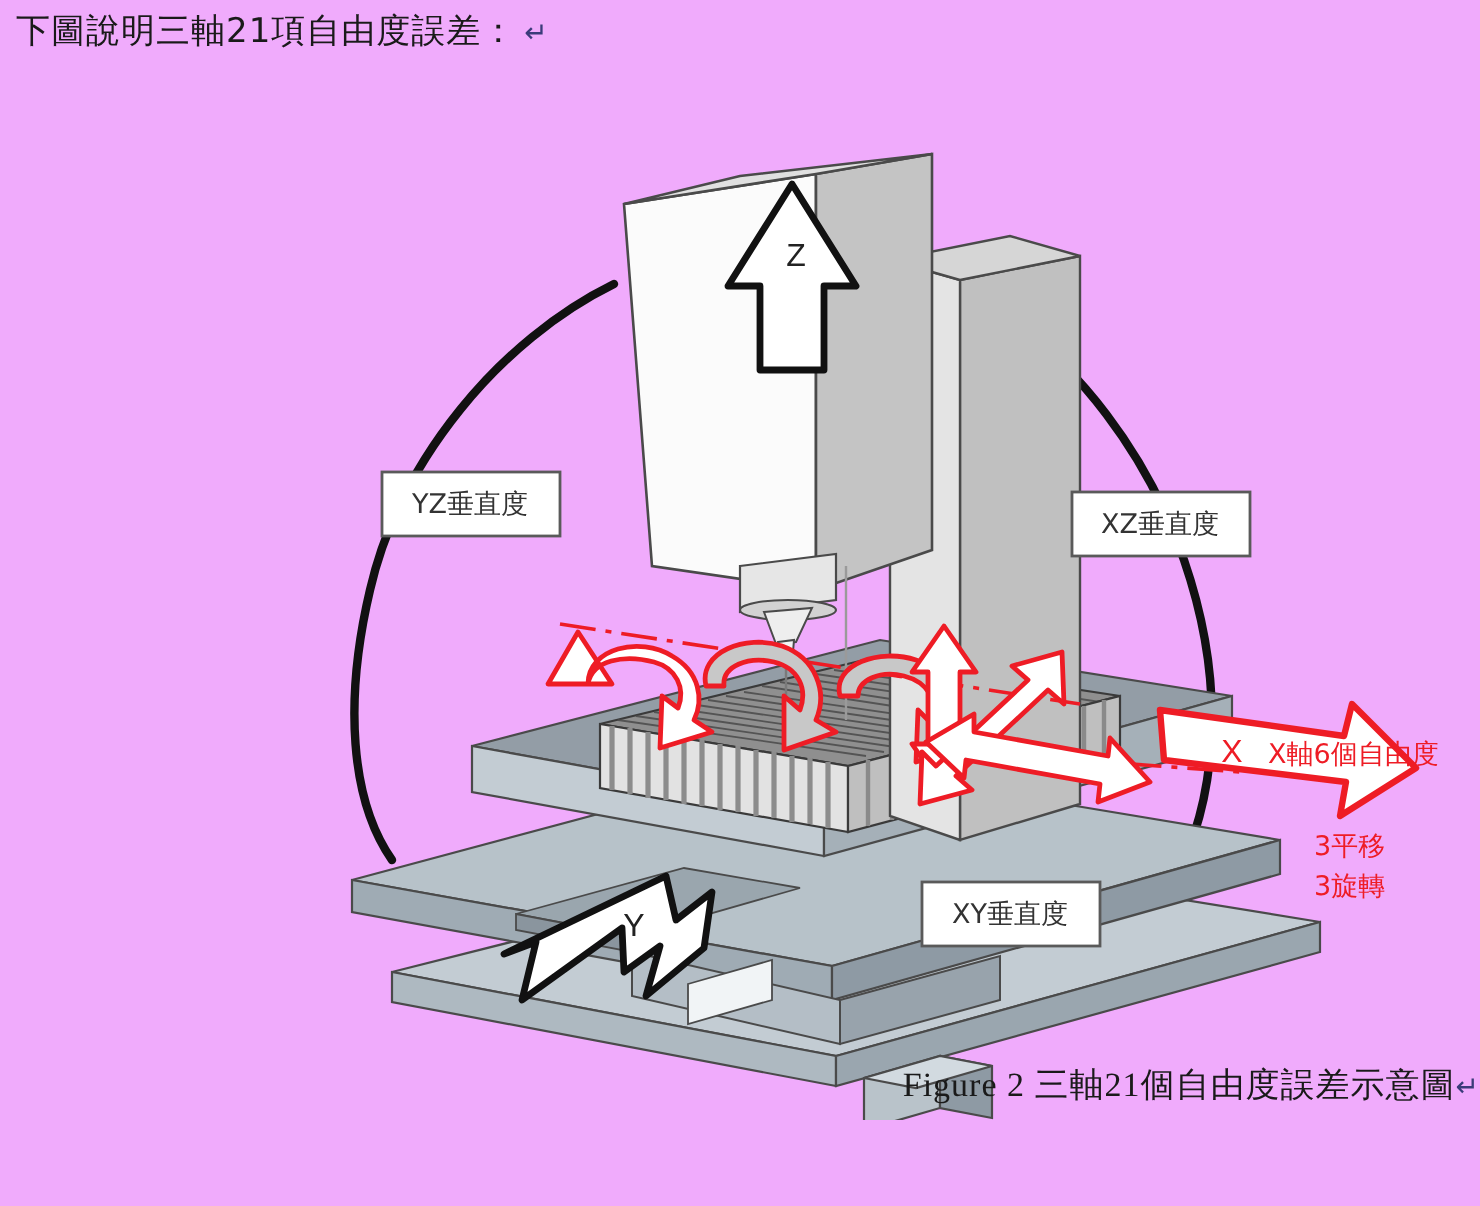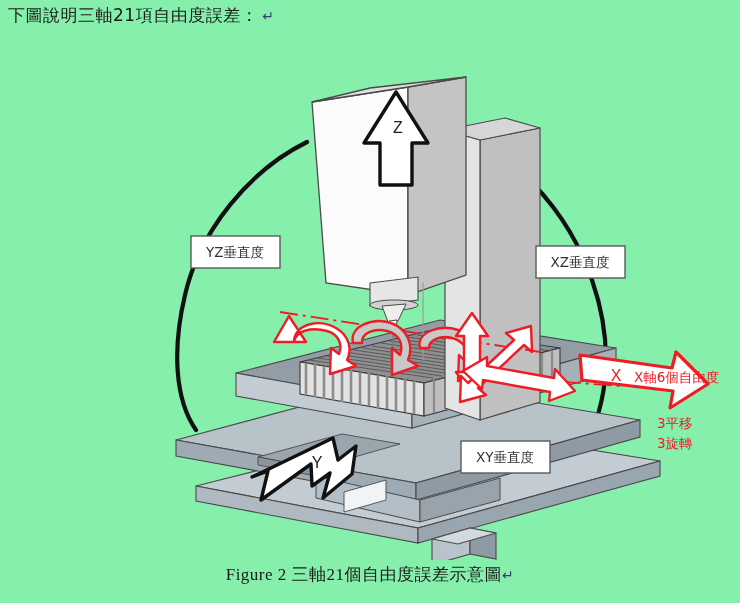--- a/index.html
+++ b/index.html
@@ -11,43 +11,43 @@
     width: 740px;
     height: 603px;
     position: relative;
     font-family: "Liberation Serif", serif;
     overflow: hidden;
   }
   #page {
     position: relative;
     width: 740px;
     height: 603px;
-    background: #86efac;
+    background: #f0abfc;
   }
   #intro-line {
     position: absolute;
     left: 8px;
     top: 4px;
     font-family: "Liberation Serif", serif;
     font-size: 17px;
     color: #1a1a1a;
     letter-spacing: 0.5px;
     white-space: nowrap;
   }
   #intro-line .pilcrow {
     color: #3b3b7a;
     font-size: 14px;
     margin-left: 4px;
   }
   #figure-caption {
     position: absolute;
     left: 0;
-    top: 563px;
-    width: 740px;
-    text-align: center;
+    top: 531px;
+    width: 740px;
+    text-align: right;
     font-family: "Liberation Serif", serif;
     font-size: 17px;
     color: #1a1a1a;
     letter-spacing: 0.5px;
   }
   #figure-caption .pilcrow {
     color: #3b3b7a;
     font-size: 14px;
   }
   #diagram {

